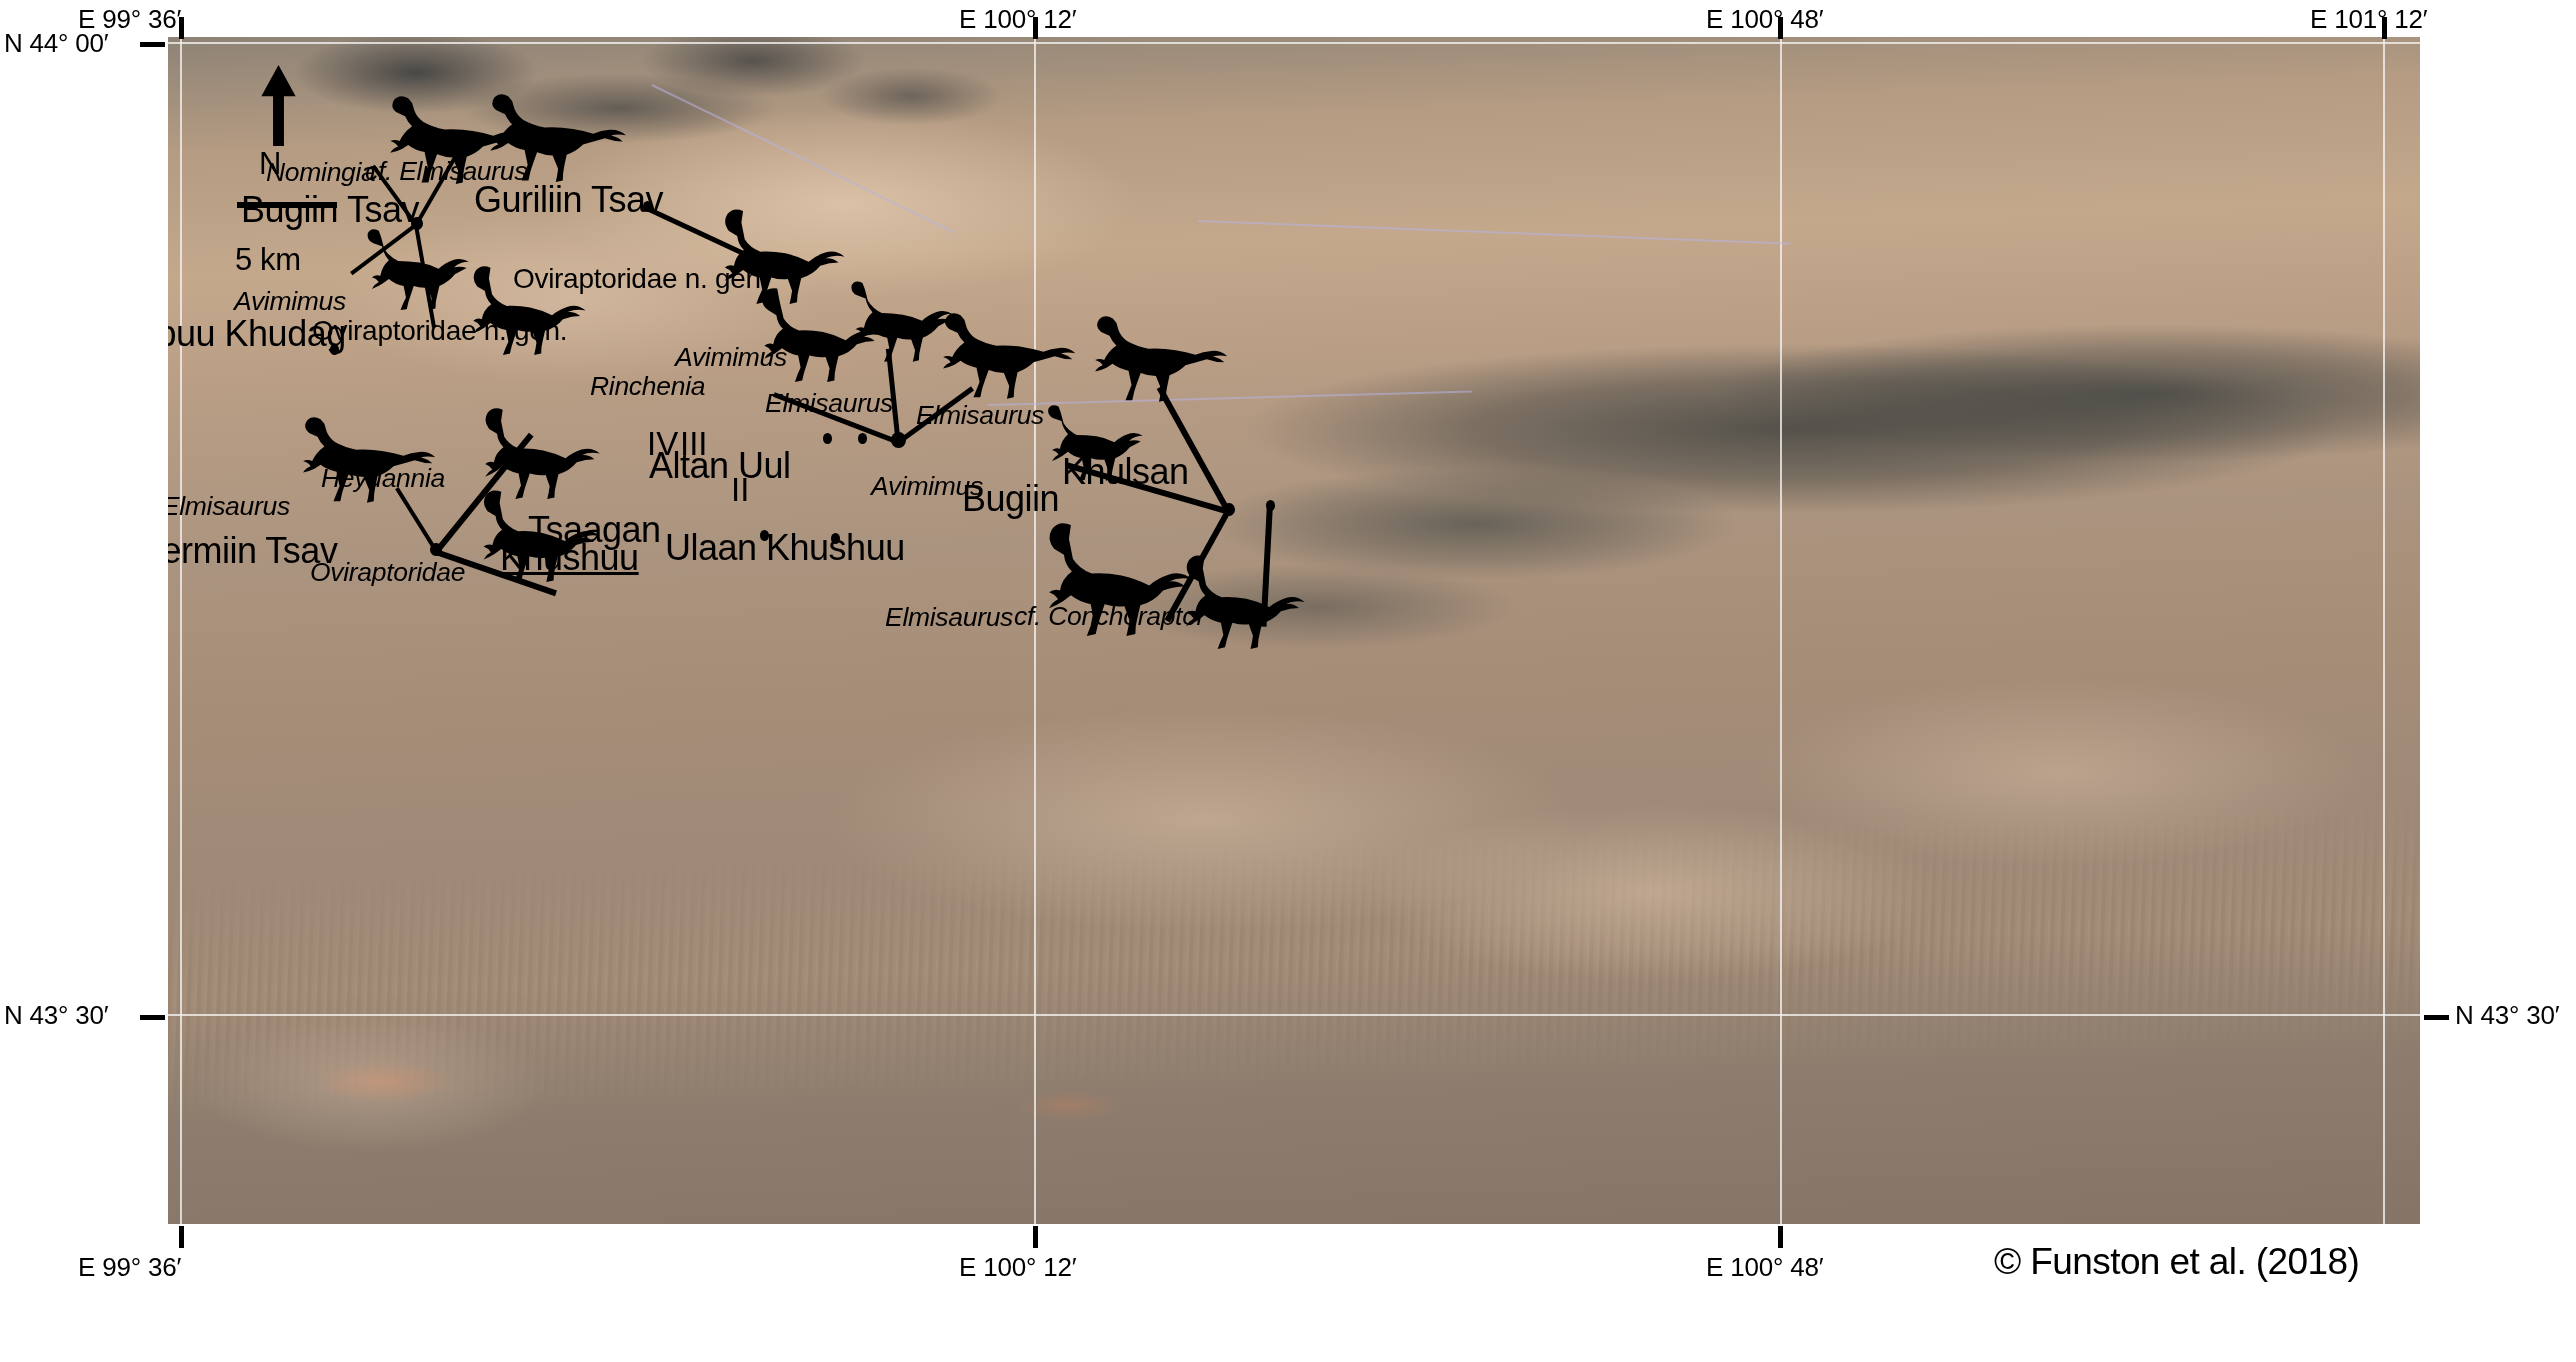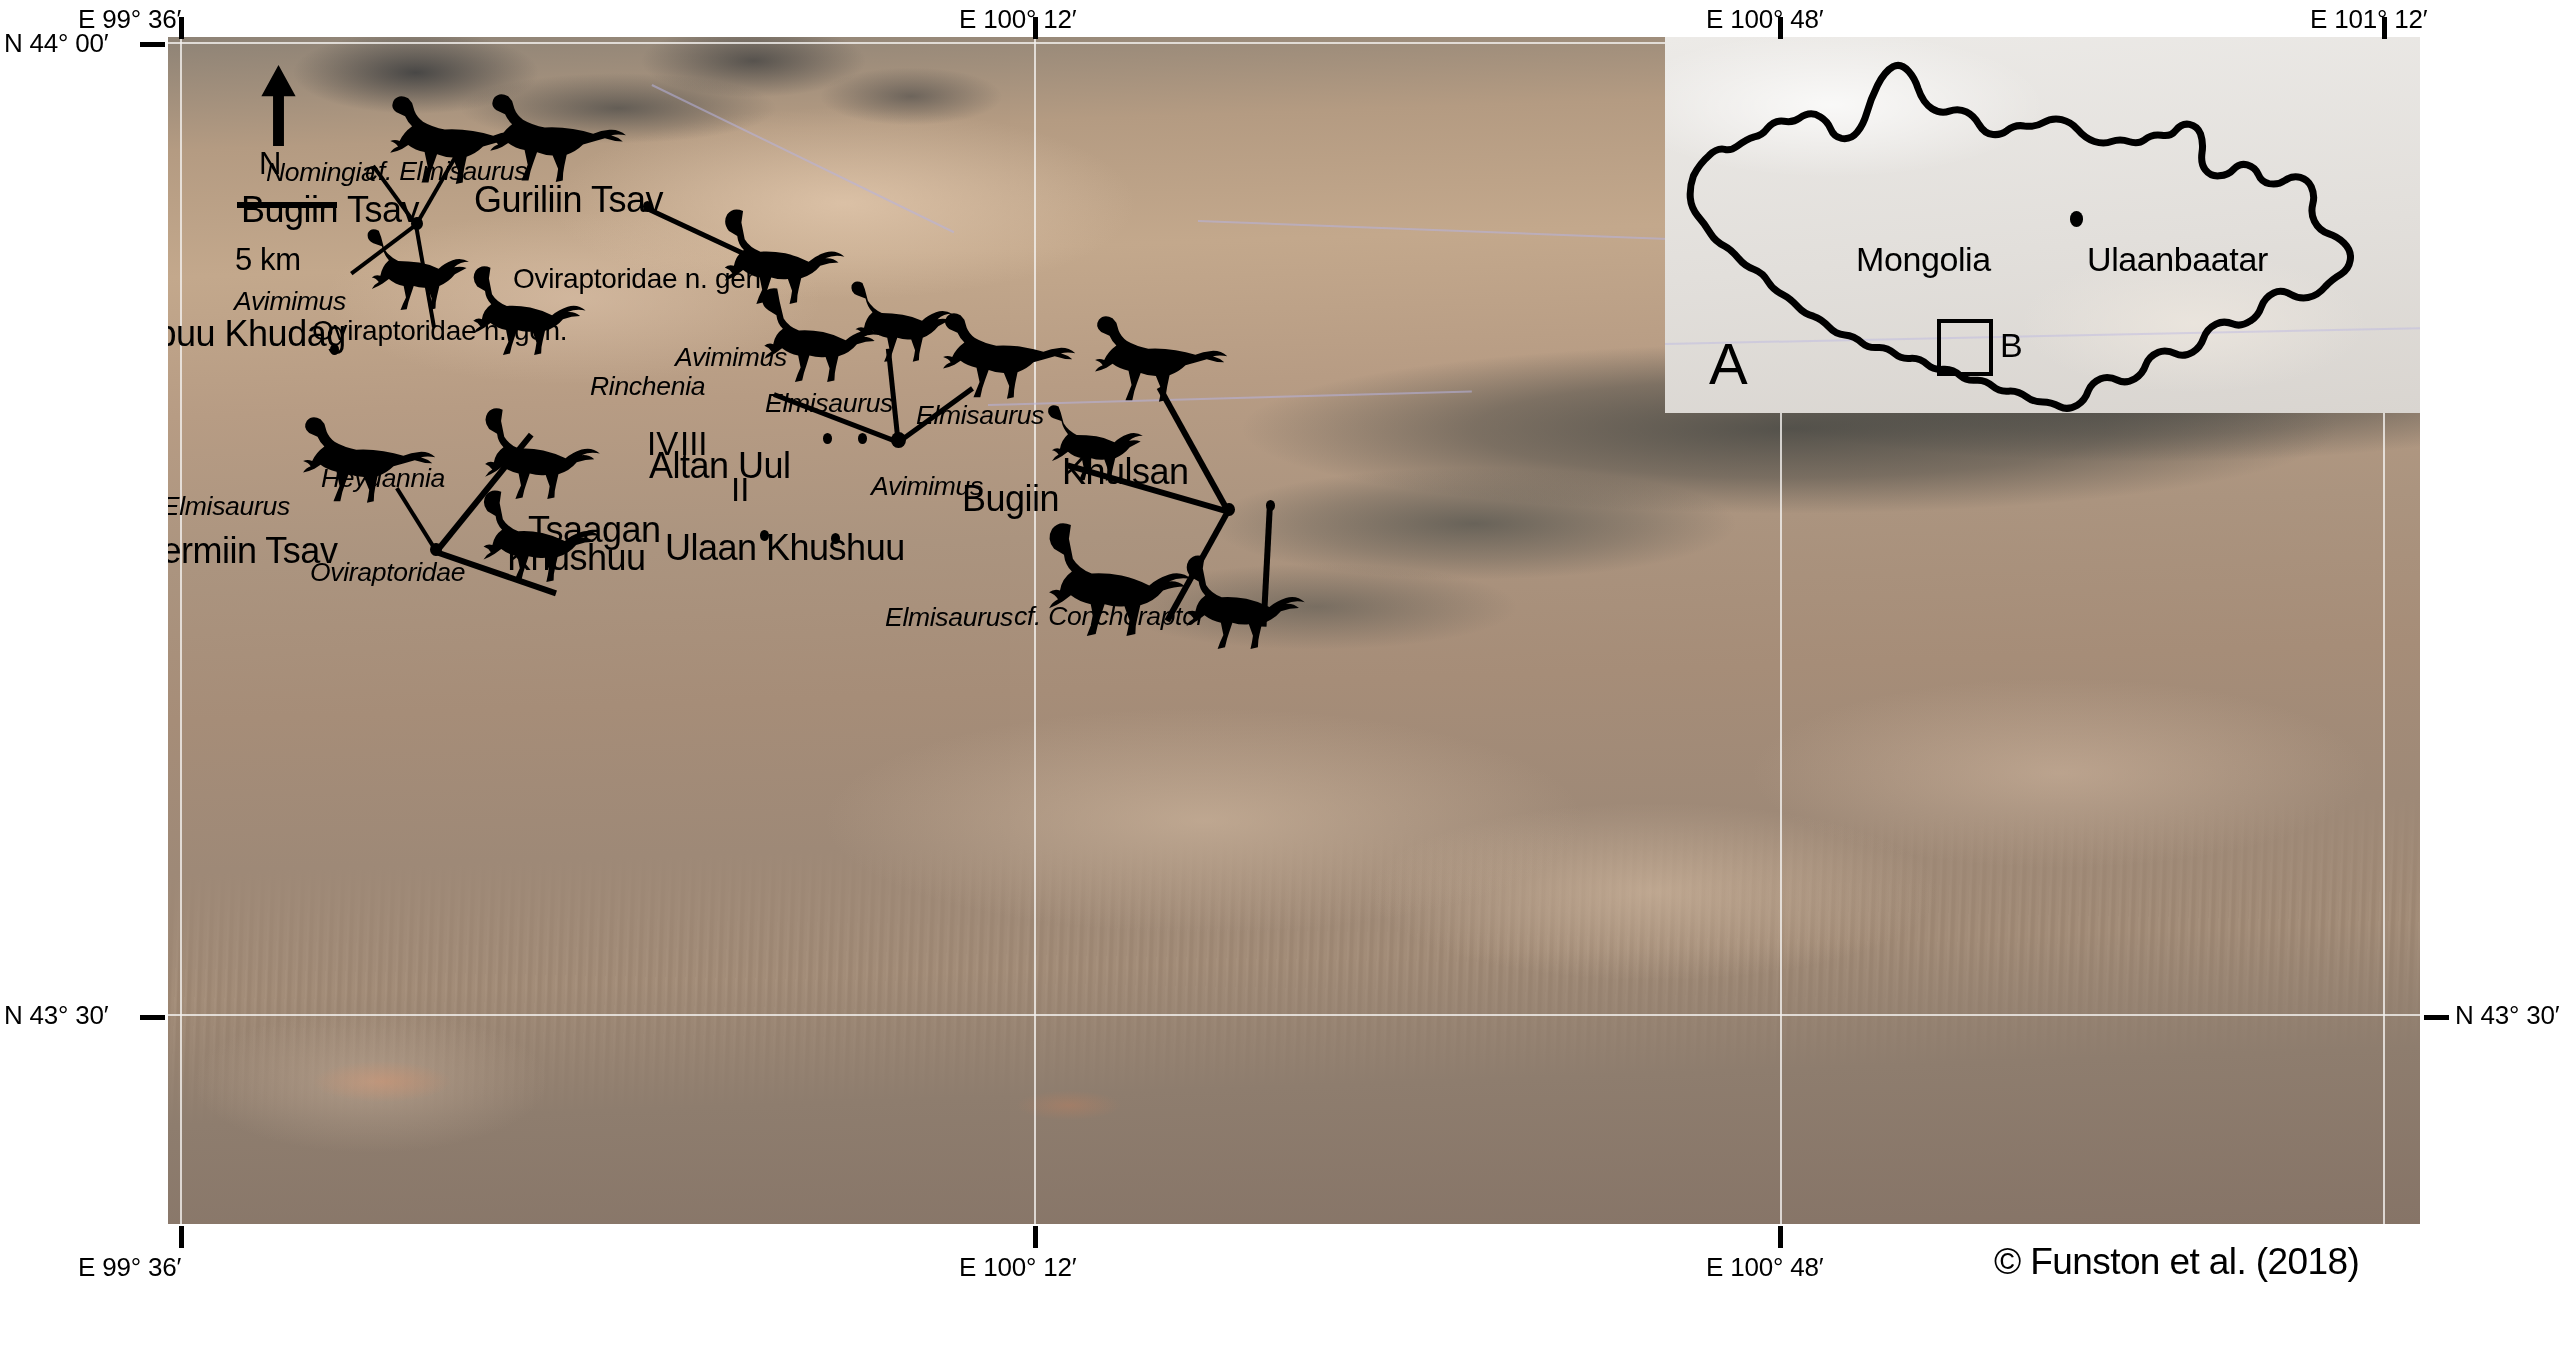--- a/index.html
+++ b/index.html
@@ -278,21 +278,21 @@
     <div class="dot dot-sm" style="left:663px; top:496px;"></div>
     <div class="dot dot-md" style="left:1055px; top:466px;"></div>
     <div class="dot dot-sm" style="left:1098px; top:463px;"></div>
 
     <div class="lbl place-lbl" style="left:73px; top:155px;">Bugiin Tsav</div>
     <div class="lbl place-lbl" style="left:306px; top:145px;">Guriliin Tsav</div>
     <div class="lbl place-lbl" style="left:-84px; top:279px;">Bambuu Khudag</div>
     <div class="lbl place-lbl" style="left:481px; top:411px;">Altan Uul</div>
     <div class="lbl place-lbl" style="left:-32px; top:496px;">Hermiin Tsav</div>
     <div class="lbl place-lbl" style="left:360px; top:475px;">Tsaagan</div>
-    <div class="lbl place-lbl" style="left:339px; top:503px;">Khushuu</div>
+    <div class="lbl place-lbl" style="left:332px; top:503px;text-decoration:underline;">Khushuu</div>
     <div class="lbl place-lbl" style="left:497px; top:493px;">Ulaan Khushuu</div>
     <div class="lbl place-lbl" style="left:794px; top:444px;">Bugiin</div>
     <div class="lbl place-lbl" style="left:894px; top:417px;">Khulsan</div>
 
     <div class="lbl roman-lbl" style="left:479px; top:390px;">IV</div>
     <div class="lbl roman-lbl" style="left:512px; top:390px;">III</div>
     <div class="lbl roman-lbl" style="left:563px; top:390px;margin-top:46px;">II</div>
 
     <div class="lbl taxon-lbl" style="left:98px; top:122px;">Nomingia</div>
     <div class="lbl taxon-lbl" style="left:197px; top:121px;">cf. Elmisaurus</div>
@@ -305,55 +305,20 @@
     <div class="lbl taxon-lbl" style="left:748px; top:365px;">Elmisaurus</div>
     <div class="lbl taxon-lbl" style="left:703px; top:436px;">Avimimus</div>
     <div class="lbl taxon-lbl" style="left:-6.2px; top:456px;">Elmisaurus</div>
     <div class="lbl taxon-lbl" style="left:153px; top:428px;">Heyuannia</div>
     <div class="lbl taxon-lbl" style="left:142px; top:522px;">Oviraptoridae</div>
     <div class="lbl taxon-lbl" style="left:717px; top:567px;">Elmisaurus</div>
     <div class="lbl taxon-lbl" style="left:846px; top:566px;">cf. Conchoraptor</div>
 
   </div>
 
-  <div id="inset-a">
-    <div class="trace" style="left:0px; top:306px; width:765px; transform:rotate(-1.2deg);"></div>
-    <svg class="mongolia-outline" width="755" height="376" viewBox="0 0 967 482">
-      <path fill="none" stroke="#000" stroke-width="9" stroke-linejoin="round" stroke-linecap="round" d="M36 178 Q44 162 56 152 Q66 142 76 144 Q84 146 92 140 Q104 131 114 128
-           Q124 126 130 118 Q140 106 152 108 Q164 110 172 104 Q186 94 198 102
-           Q208 108 212 118 Q216 128 226 130 Q238 132 246 122 Q254 112 258 98
-           Q263 80 272 62 Q281 44 292 38 Q302 33 312 44 Q320 53 324 66
-           Q330 84 342 92 Q353 99 364 95 Q376 91 386 96 Q396 101 402 112
-           Q409 124 420 125 Q430 126 438 120 Q448 112 460 114 Q474 116 484 110
-           Q496 103 508 106 Q520 109 528 118 Q538 130 550 134 Q562 138 572 134
-           Q583 130 594 134 Q606 138 614 132 Q624 124 636 126 Q648 128 654 120
-           Q662 110 672 112 Q682 114 686 124 Q690 136 688 148 Q686 162 692 170
-           Q699 179 710 178 Q722 177 728 170 Q736 161 746 164 Q756 167 760 176
-           Q764 186 774 188 Q786 190 794 184 Q804 177 814 180 Q824 183 828 192
-           Q833 203 830 214 Q827 226 832 236 Q838 248 850 252 Q862 256 870 264
-           Q880 274 878 286 Q876 298 866 304 Q854 311 846 320 Q836 332 824 334
-           Q812 336 802 330 Q790 323 780 328 Q768 334 764 346 Q760 358 750 364
-           Q738 372 728 368 Q716 363 706 368 Q694 374 690 386 Q686 398 676 404
-           Q664 411 654 406 Q642 400 632 404 Q620 409 616 420 Q612 432 602 438
-           Q590 445 580 440 Q568 434 558 438 Q546 443 542 454 Q538 466 528 472
-           Q516 479 506 474 Q494 468 484 468 Q472 468 464 462 Q452 453 440 454
-           Q428 455 420 448 Q410 439 398 440 Q386 441 378 434 Q368 425 356 426
-           Q344 427 336 420 Q326 411 314 412 Q302 413 294 406 Q284 397 272 398
-           Q260 399 252 392 Q242 383 230 382 Q218 381 210 372 Q200 361 190 358
-           Q178 355 170 346 Q160 335 150 330 Q138 324 132 314 Q125 302 114 298
-           Q102 294 94 284 Q84 272 76 268 Q64 262 58 252 Q50 239 42 230
-           Q33 219 32 206 Q31 192 36 178 Z"></path>
-    </svg>
-    <div class="dot" style="left:405px; top:174px; width:13.3px; height:15.6px;"></div>
-    <div class="lbl inset-lbl" style="left:191px; top:205px;">Mongolia</div>
-    <div class="lbl inset-lbl" style="left:422px; top:205px;">Ulaanbaatar</div>
-    <div id="inset-b-box" style="left:272px; top:282px; width:56px; height:57px;"></div>
-    <div class="lbl inset-lbl" style="left:335px; top:291px;">B</div>
-    <div class="lbl panel-lbl" style="left:44px; top:297px;">A</div>
-  </div>
 
   <div class="lbl coord-lbl" style="left:78px; top:6.2px;">E 99° 36′</div>
   <div class="tick-v" style="left:179px; top:17px; height:22px;"></div>
   <div class="lbl coord-lbl" style="left:959px; top:6.2px;">E 100° 12′</div>
   <div class="tick-v" style="left:1033px; top:17px; height:22px;"></div>
   <div class="lbl coord-lbl" style="left:1706px; top:6.2px;">E 100° 48′</div>
   <div class="tick-v" style="left:1778px; top:17px; height:22px;"></div>
   <div class="lbl coord-lbl" style="left:2310px; top:6.2px;">E 101° 12′</div>
   <div class="tick-v" style="left:2382px; top:17px; height:22px;"></div>
 

